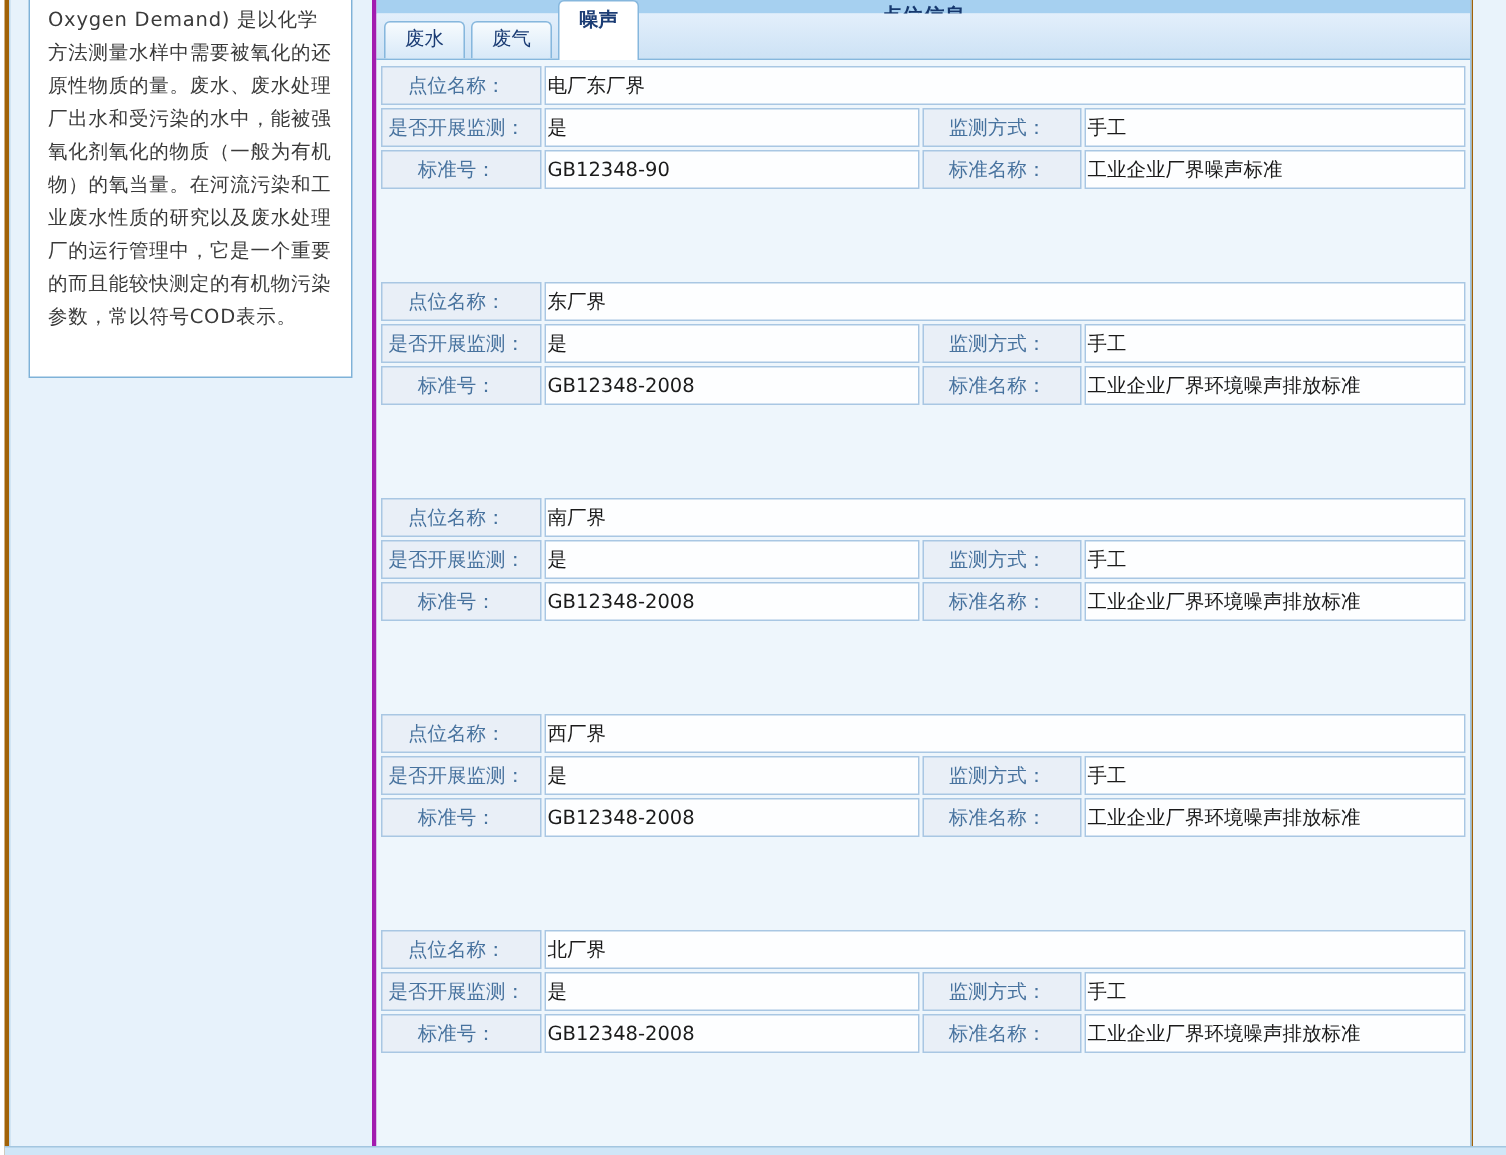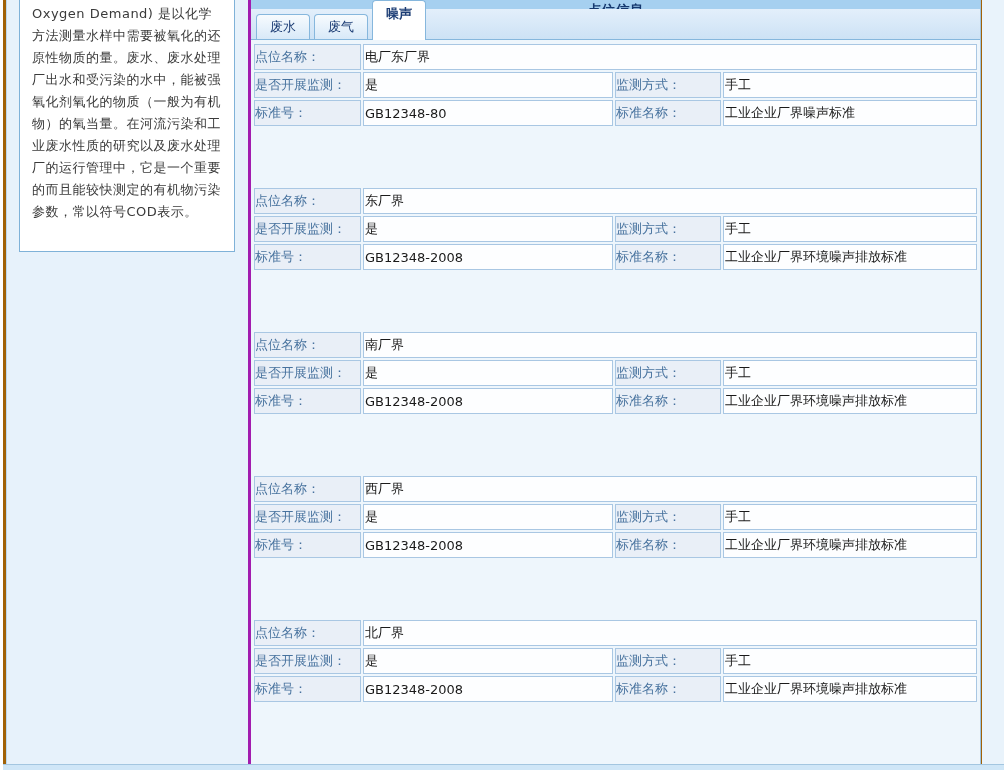--- a/index.html
+++ b/index.html
@@ -26,21 +26,21 @@
          border:1px solid #86b7dd; border-bottom:none; border-radius:4px 4px 0 0; cursor:pointer; }
   .tab.active { background:#ffffff; font-weight:bold; height:40px; line-height:26px; margin-bottom:-1px; }
 
   .content { position:absolute; top:40px; bottom:0; left:0; right:0; background:#eef6fc;
              padding:2px 0 0 1px; overflow:hidden; }
 
   table.point-table { border-collapse:separate; border-spacing:2px; table-layout:fixed;
                       width:727px; margin-bottom:58px; }
   table.point-table td { border:1px solid #a9c7e3; height:26px; font-size:13px;
                          vertical-align:middle; overflow:hidden; white-space:nowrap; }
-  td.lbl { background:#e9eff7; color:#47729e; text-align:left; padding-right:6px;font-family:Liberation Mono, monospace; }
+  td.lbl { background:#e9eff7; color:#47729e; text-align:center; padding-right:6px;font-family:Liberation Mono, monospace; }
   td.val { background:#fdfeff; color:#1a1a1a; text-align:left; padding-left:1px; }
 
   
   .right-gutter { position:absolute; left:979px; top:0; width:25px; height:764px; background:#e9f3fb; }
   .bottom-strip { position:absolute; left:0; bottom:0; width:1004px; height:6px;
                   background:#cfe6f7; border-top:1px solid #a3c6e0; }
 </style>
 </head>
 <body>
 
@@ -78,21 +78,21 @@
       <td class="val" colspan="3">电厂东厂界</td>
     </tr>
     <tr>
       <td class="lbl">是否开展监测：</td>
       <td class="val">是</td>
       <td class="lbl">监测方式：</td>
       <td class="val">手工</td>
     </tr>
     <tr>
       <td class="lbl">标准号：</td>
-      <td class="val">GB12348-80</td>
+      <td class="val">GB12348-90</td>
       <td class="lbl">标准名称：</td>
       <td class="val">工业企业厂界噪声标准</td>
     </tr>
   </tbody>
           </table>
 
   <table class="point-table">
     <colgroup>
               <col style="width:107px">
               <col style="width:250px">

